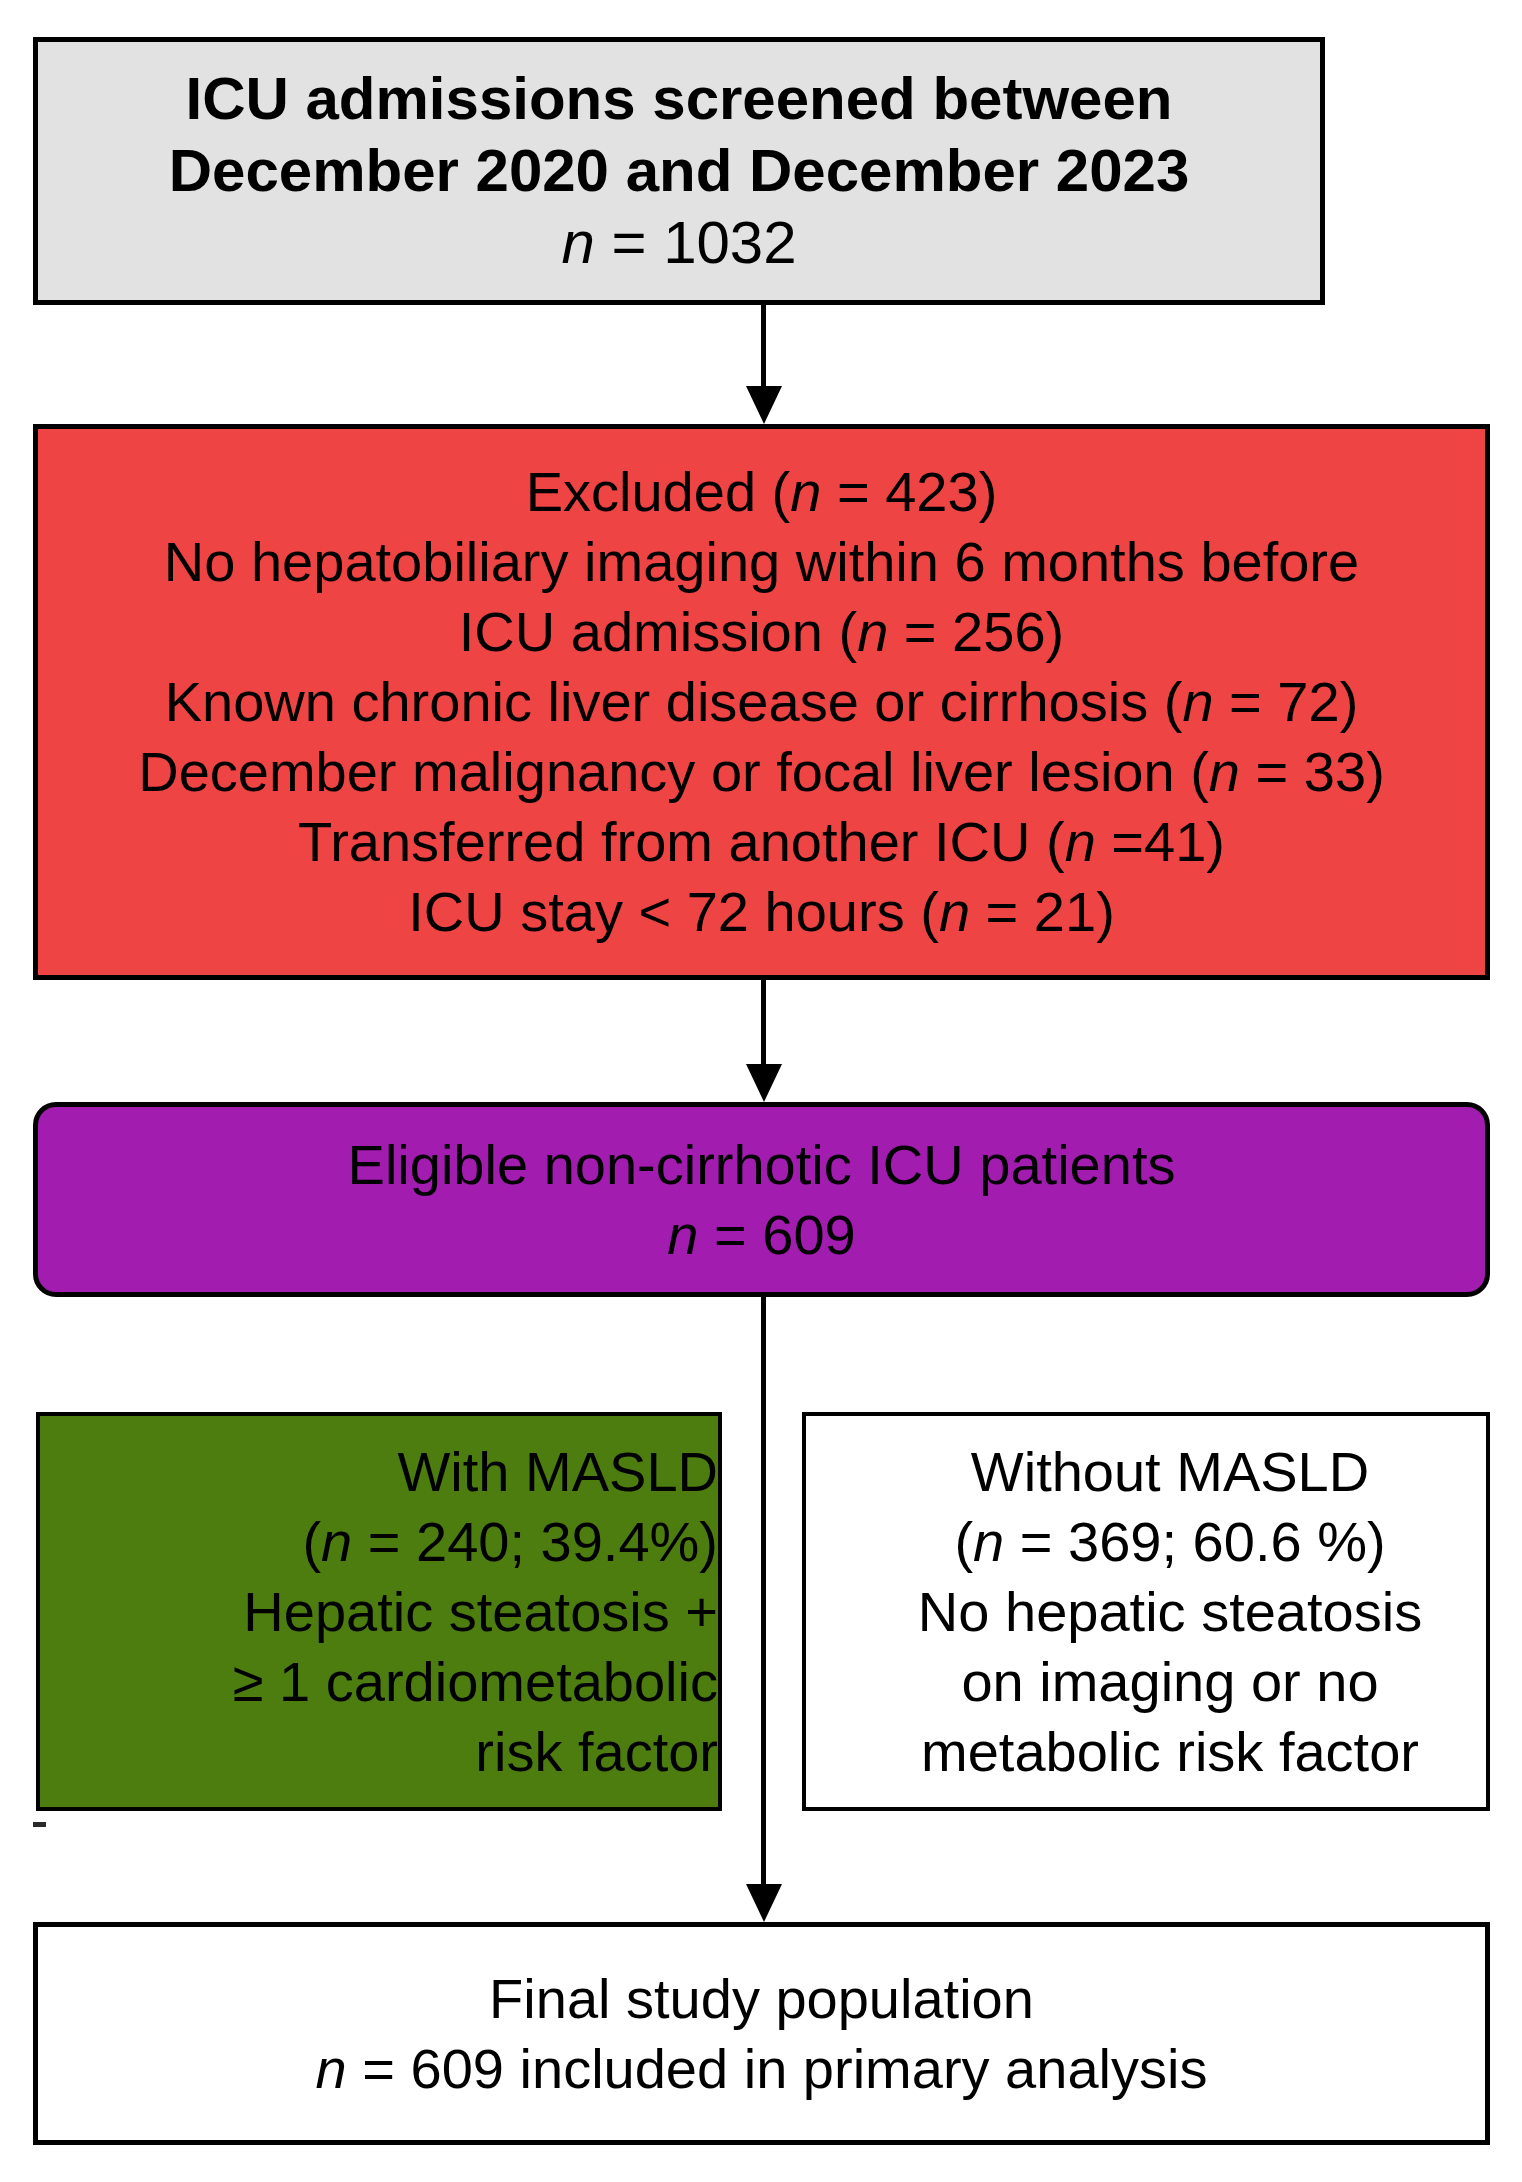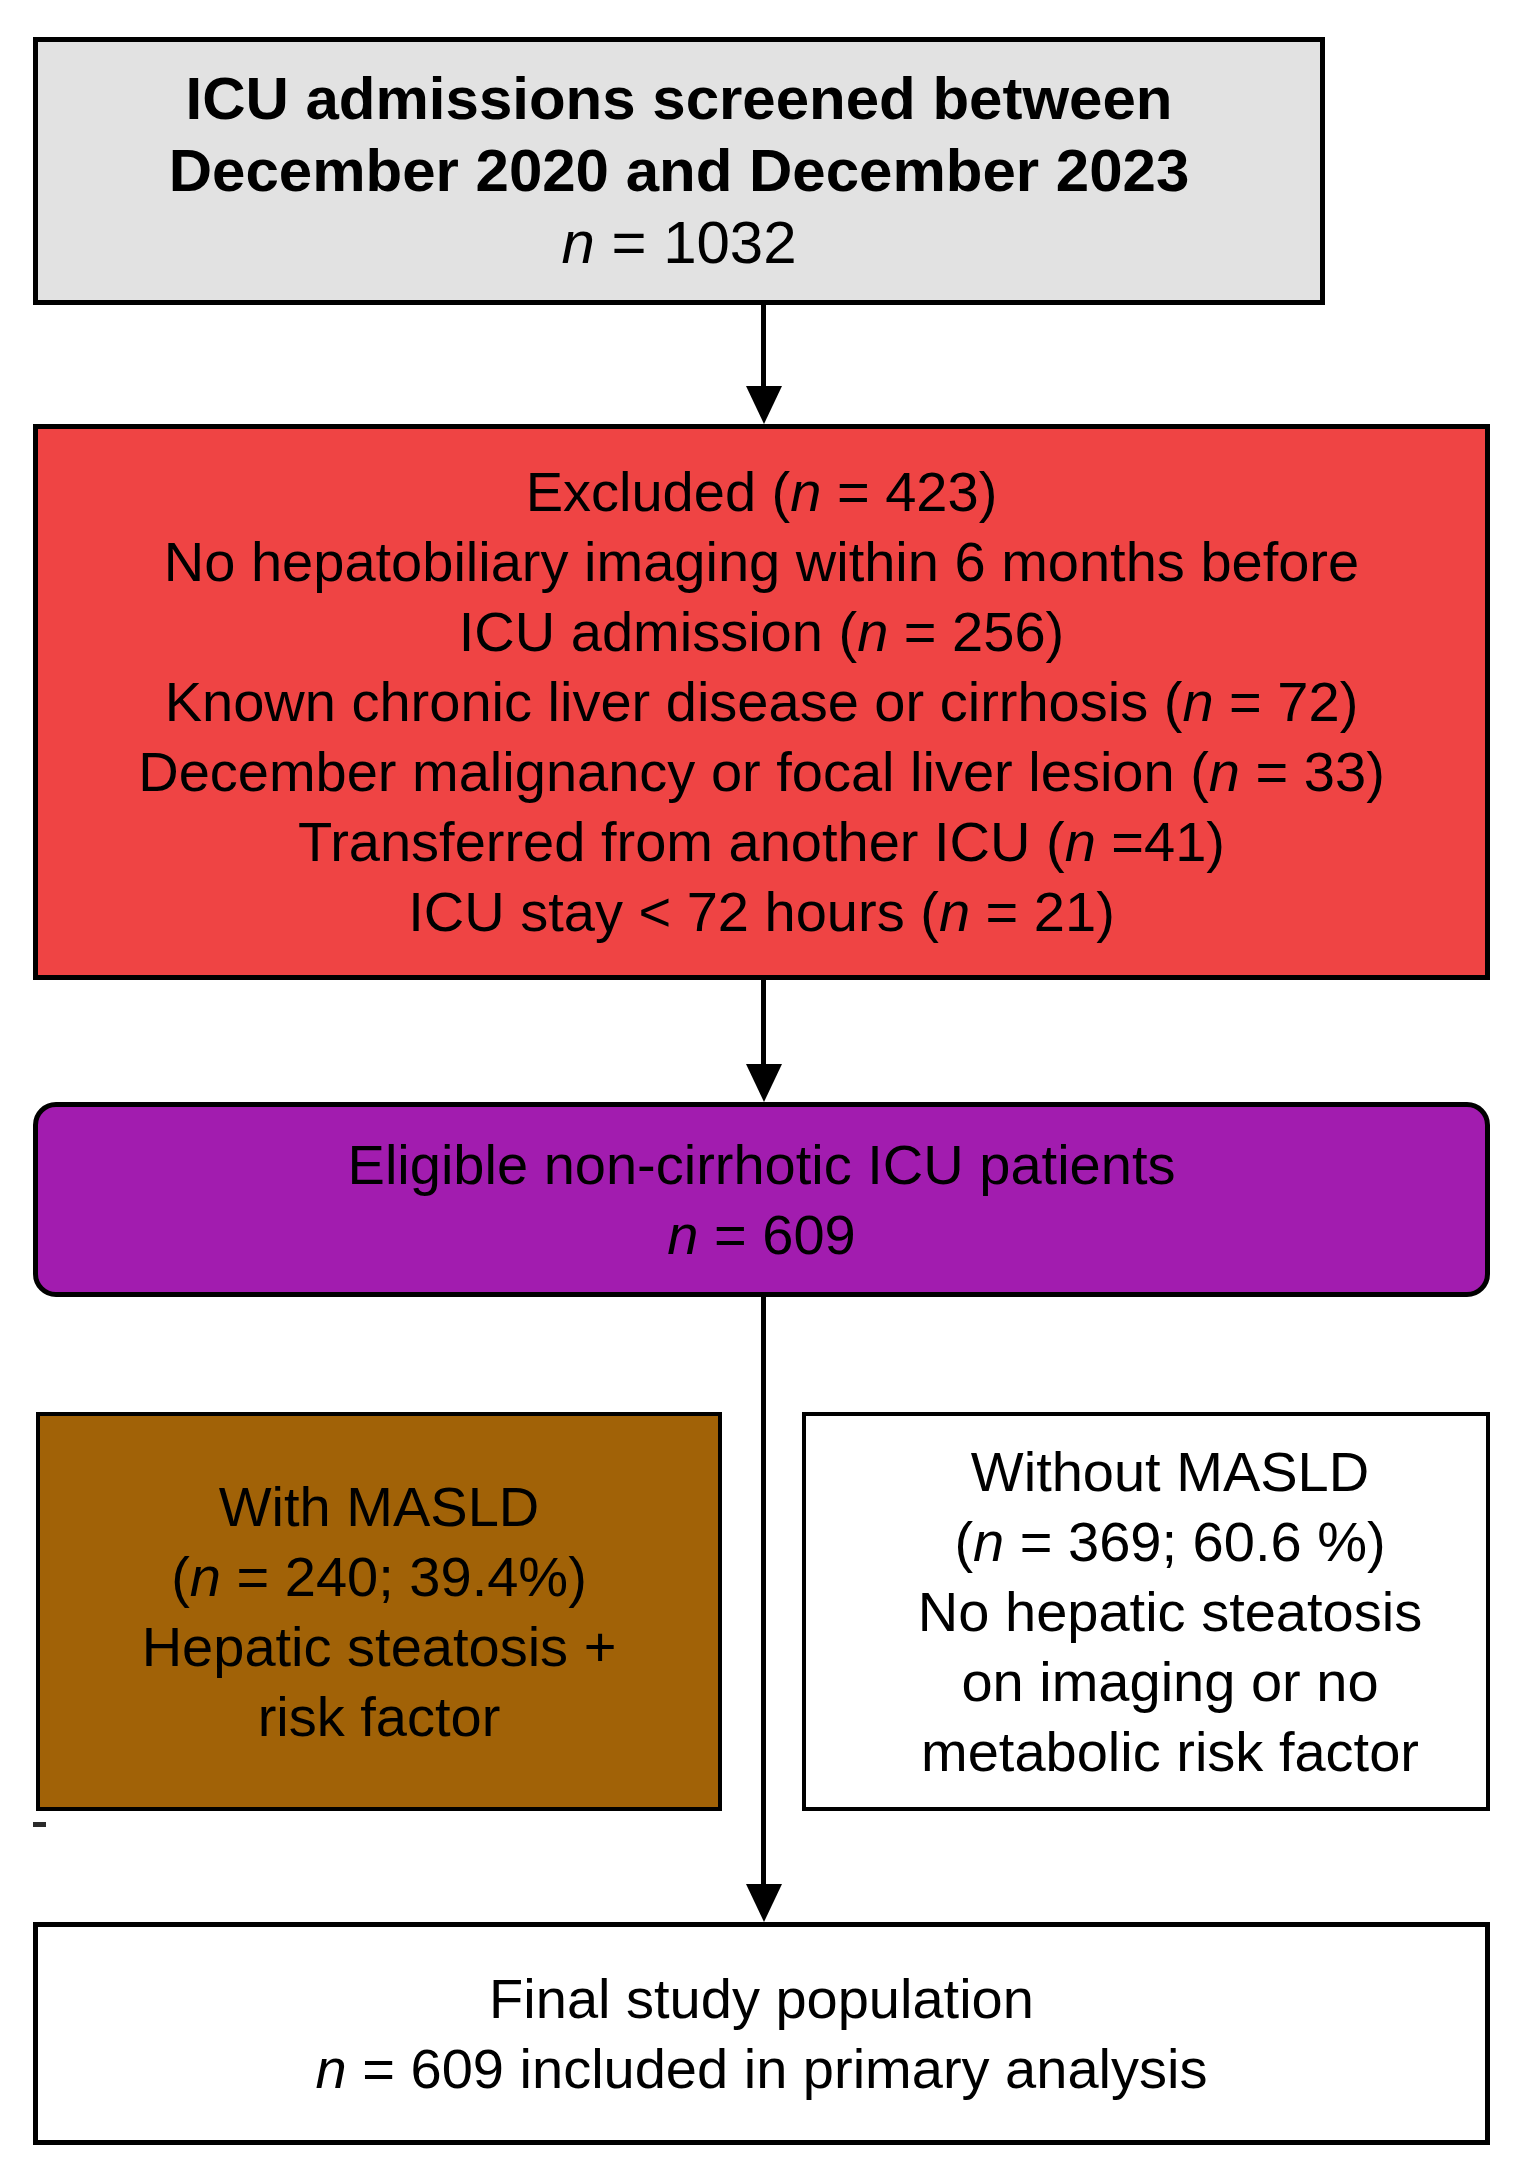--- a/index.html
+++ b/index.html
@@ -101,24 +101,25 @@
   <div id="arrow-2-head" class="ahead"></div>
 
   <div id="eligible-box" class="box" style="background: #a21caf; border-radius: 23px;">
       <div class="line"><span>Eligible non-cirrhotic ICU patients</span></div>
       <div class="line"><span class="it">n</span><span> = 609</span></div>
     </div>
 
   <div id="arrow-3-line" class="vline"></div>
   <div id="arrow-3-head" class="ahead"></div>
 
-  <div id="with-box" class="box" style="background: #a16207;">
+  <div id="with-box" class="box" style="background: #4d7c0f; align-items: flex-end;">
       <div class="line"><span>With MASLD</span></div>
       <div class="line"><span>(</span><span class="it">n</span><span> = 240; 39.4%)</span></div>
       <div class="line"><span>Hepatic steatosis +</span></div>
+      <div class="line"><span>≥ 1 cardiometabolic</span></div>
       <div class="line"><span>risk factor</span></div>
     </div>
 
   <div id="without-box" class="box" style="background: rgb(255, 255, 255); padding-left: 48px;">
       <div class="line"><span>Without MASLD</span></div>
       <div class="line"><span>(</span><span class="it">n</span><span> = 369; 60.6 %)</span></div>
       <div class="line"><span>No hepatic steatosis</span></div>
       <div class="line"><span>on imaging or no</span></div>
       <div class="line"><span>metabolic risk factor</span></div>
     </div>

